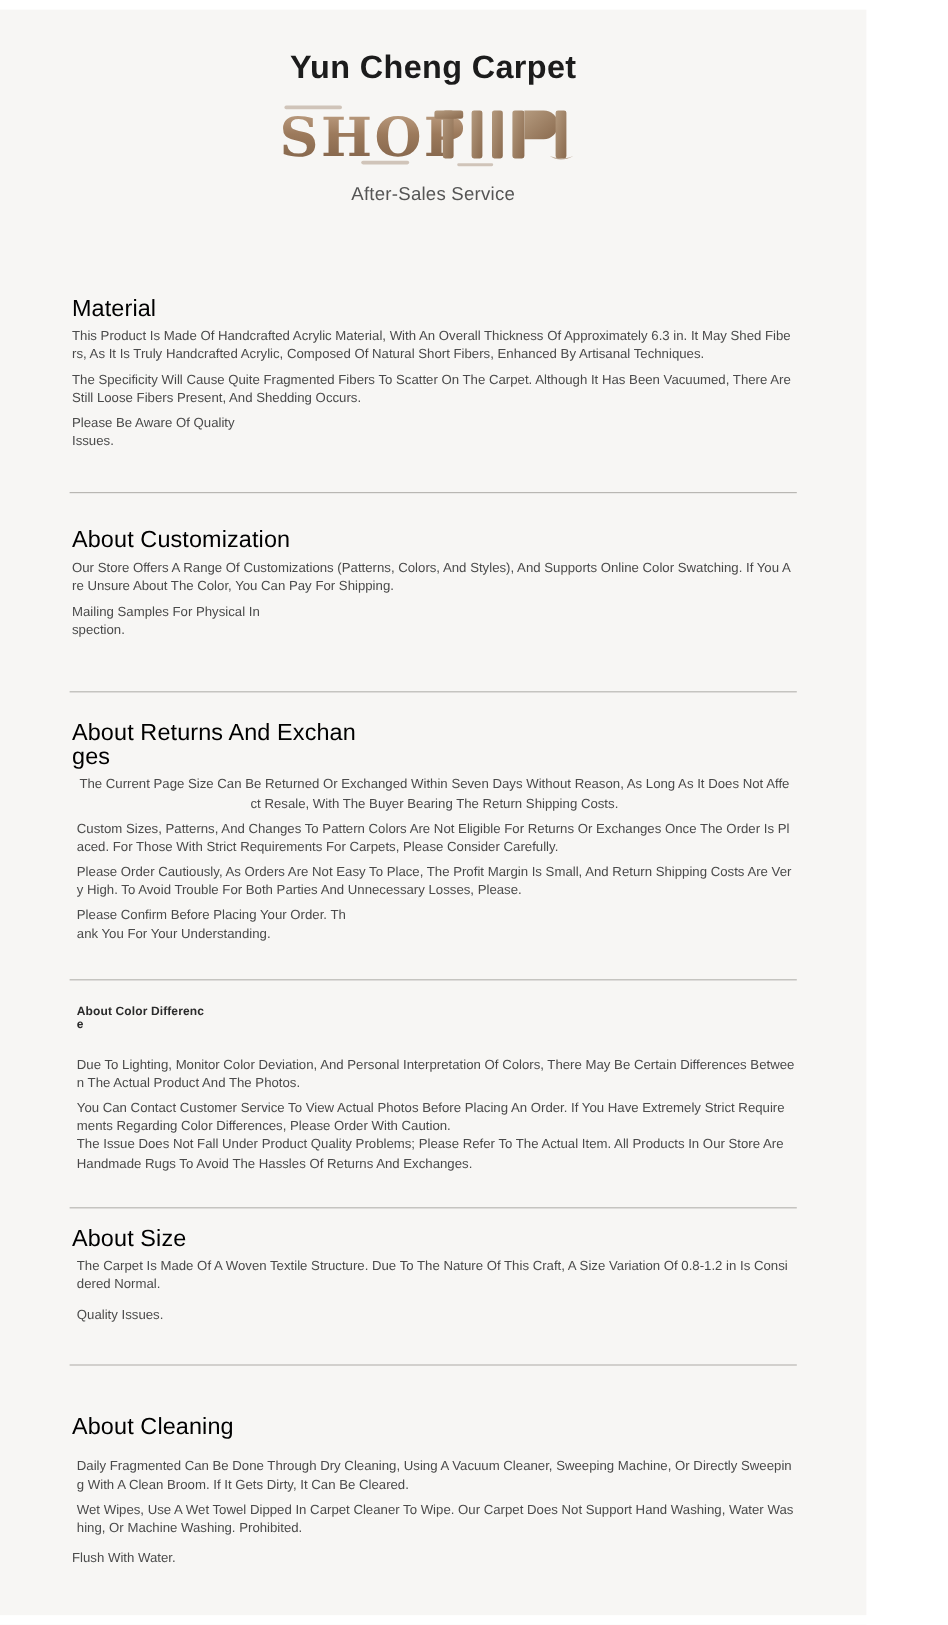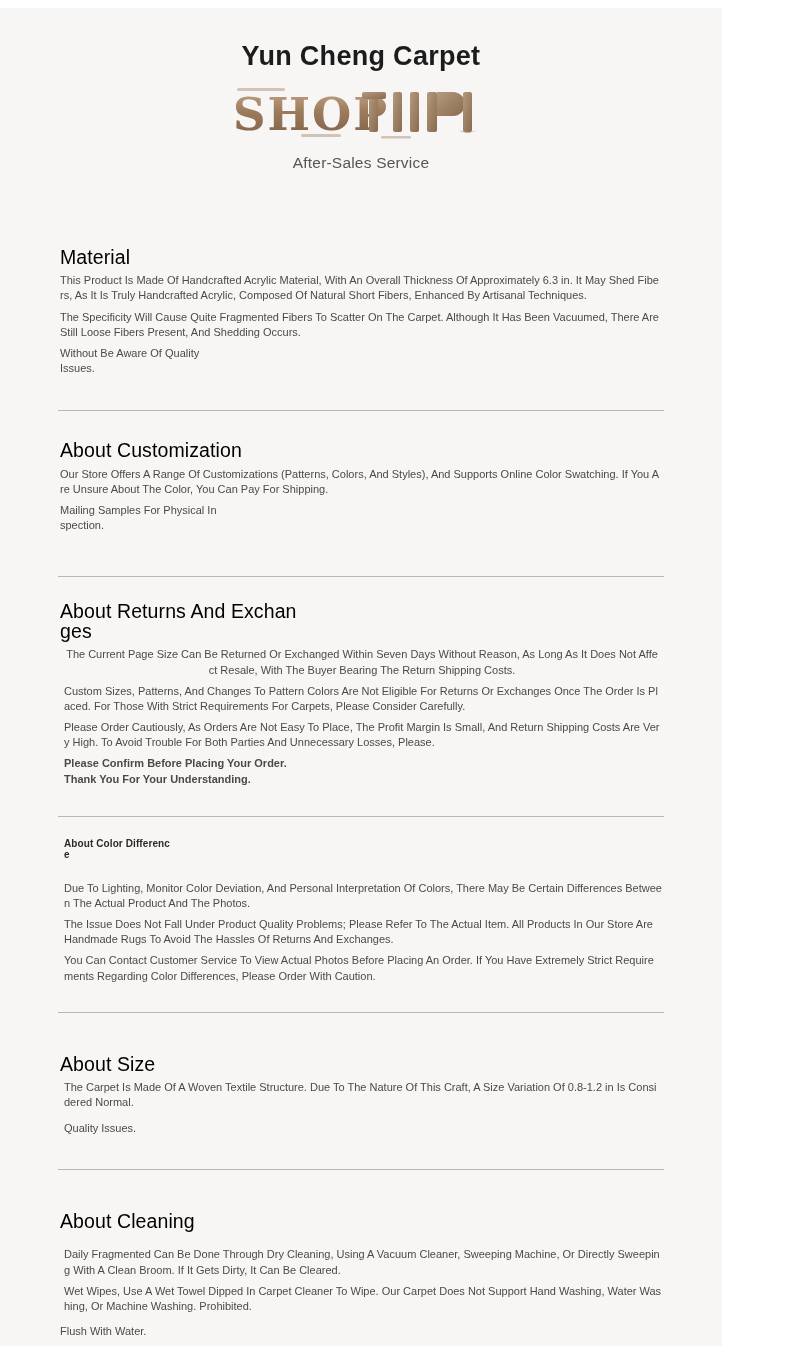--- a/index.html
+++ b/index.html
@@ -156,56 +156,56 @@
     <div class="subtitle">After-Sales Service</div>
   </div>
 
   <div class="content">
 
     <div class="sec-wrap" style="margin-top:76px;">
       <div class="section" style="width:602px;">
         <h2 class="section-title">Material</h2>
         <p class="para">This Product Is Made Of Handcrafted Acrylic Material, With An Overall Thickness Of Approximately 6.3 in. It May Shed Fibers, As It Is Truly Handcrafted Acrylic, Composed Of Natural Short Fibers, Enhanced By Artisanal Techniques.</p>
         <p class="para">The Specificity Will Cause Quite Fragmented Fibers To Scatter On The Carpet. Although It Has Been Vacuumed, There Are Still Loose Fibers Present, And Shedding Occurs.</p>
-        <p class="para last" style="max-width:140px;">Without Be Aware Of Quality Issues.</p>
+        <p class="para last" style="max-width:140px;">Please Be Aware Of Quality Issues.</p>
       </div>
       <div class="divider" style="margin-top:34px;"></div>
     </div>
 
     <div class="sec-wrap" style="margin-top:30px;">
       <div class="section">
         <h2 class="section-title">About Customization</h2>
         <p class="para">Our Store Offers A Range Of Customizations (Patterns, Colors, And Styles), And Supports Online Color Swatching. If You Are Unsure About The Color, You Can Pay For Shipping.</p>
         <p class="para last" style="max-width:160px;">Mailing Samples For Physical Inspection.</p>
       </div>
       <div class="divider" style="margin-top:43px;"></div>
     </div>
 
     <div class="sec-wrap" style="margin-top:25px;">
       <div class="section">
         <h2 class="section-title wide">About Returns And Exchanges</h2>
         <p class="para indent" style="max-width:596px;text-align:center;">The Current Page Size Can Be Returned Or Exchanged Within Seven Days Without Reason, As Long As It Does Not Affect Resale, With The Buyer Bearing The Return Shipping Costs.</p>
         <p class="para indent">Custom Sizes, Patterns, And Changes To Pattern Colors Are Not Eligible For Returns Or Exchanges Once The Order Is Placed. For Those With Strict Requirements For Carpets, Please Consider Carefully.</p>
         <p class="para indent">Please Order Cautiously, As Orders Are Not Easy To Place, The Profit Margin Is Small, And Return Shipping Costs Are Very High. To Avoid Trouble For Both Parties And Unnecessary Losses, Please.</p>
-        <p class="para indent last" style="max-width:230px;font-weight:bold;">Please Confirm Before Placing Your Order. Thank You For Your Understanding.</p>
+        <p class="para indent last" style="max-width:230px;">Please Confirm Before Placing Your Order. Thank You For Your Understanding.</p>
       </div>
       <div class="divider" style="margin-top:29px;"></div>
     </div>
 
     <div class="sec-wrap" style="margin-top:21px;">
       <div class="section">
         <h2 class="section-title small" style="margin-left:4px;">About Color Difference</h2>
         <p class="para indent" style="margin-top:20px;">Due To Lighting, Monitor Color Deviation, And Personal Interpretation Of Colors, There May Be Certain Differences Between The Actual Product And The Photos.</p>
+        <p class="para indent last">You Can Contact Customer Service To View Actual Photos Before Placing An Order. If You Have Extremely Strict Requirements Regarding Color Differences, Please Order With Caution.</p>
         <p class="para indent">The Issue Does Not Fall Under Product Quality Problems; Please Refer To The Actual Item. All Products In Our Store Are Handmade Rugs To Avoid The Hassles Of Returns And Exchanges.</p>
-        <p class="para indent last">You Can Contact Customer Service To View Actual Photos Before Placing An Order. If You Have Extremely Strict Requirements Regarding Color Differences, Please Order With Caution.</p>
       </div>
       <div class="divider" style="margin-top:28px;"></div>
     </div>
 
-    <div class="sec-wrap" style="margin-top:42px;">
+    <div class="sec-wrap" style="margin-top:16px;">
       <div class="section">
         <h2 class="section-title">About Size</h2>
         <p class="para indent">The Carpet Is Made Of A Woven Textile Structure. Due To The Nature Of This Craft, A Size Variation Of 0.8-1.2 in Is Considered Normal.</p>
         <p class="para indent last" style="max-width:140px; margin-top:10px;">Quality Issues.</p>
       </div>
       <div class="divider" style="margin-top:33px;"></div>
     </div>
 
     <div class="sec-wrap" style="margin-top:42px;">
       <div class="section">

